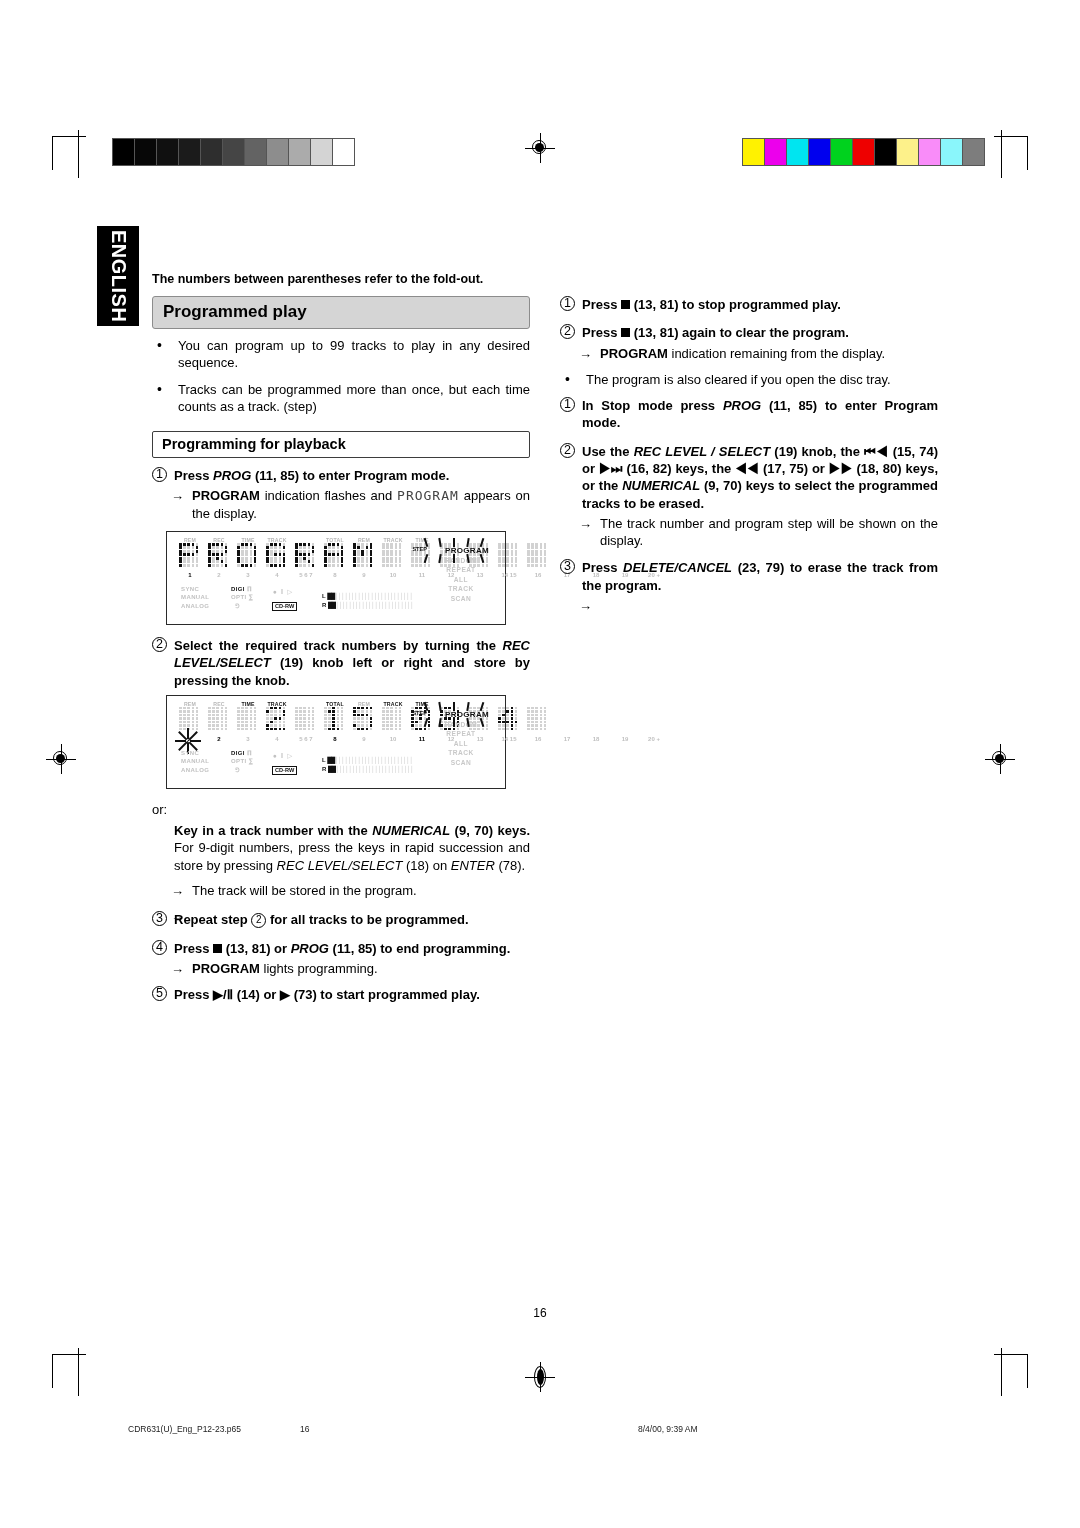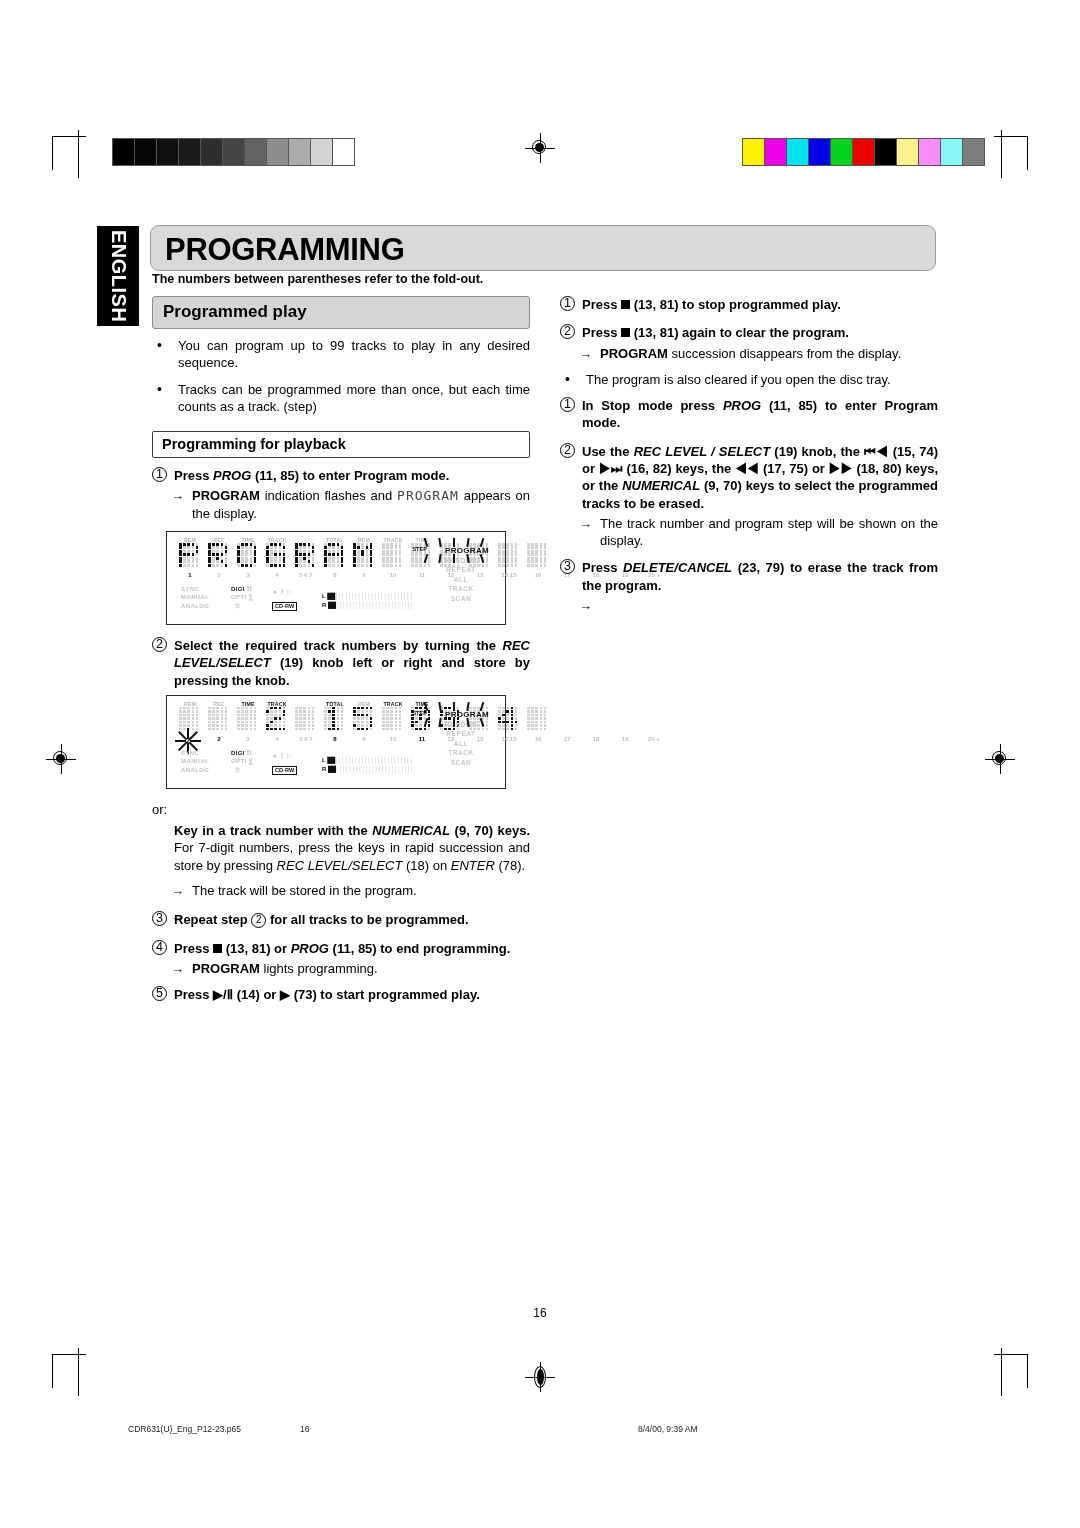--- a/index.html
+++ b/index.html
@@ -169,23 +169,20 @@
   <div class="crop v" style="left:52px;top:1354px;height:34px;"></div>
   <div class="crop v" style="left:78px;top:1348px;height:48px;"></div>
   <div class="crop h" style="left:994px;top:1354px;width:34px;"></div>
   <div class="crop v" style="left:1027px;top:1354px;height:34px;"></div>
   <div class="crop v" style="left:1001px;top:1348px;height:48px;"></div>
 
   <div class="lang-tab">
     <span>ENGLISH</span>
   </div>
 
-  <div class="chapter">
-    <h1>PROGRAMMING</h1>
-  </div>
   <div class="note">The numbers between parentheses refer to the fold-out.</div>
 
   <div class="col col-left">
 
     <div class="sec-grey">Programmed play</div>
 
     <p class="bul"><span class="dot">•</span><span>You can program up to 99 tracks to play in any desired sequence.</span></p>
     <p class="bul"><span class="dot">•</span><span>Tracks can be programmed more than once, but each time counts as a track. (step)</span></p>
 
     <div class="sec-plain" style="margin-top:16px;">Programming for playback</div>
@@ -1309,21 +1306,21 @@
           <i style="left: 48px; top: 2px; transform: rotate(9deg);"></i>
           <i style="left: 48px; top: 18px; transform: rotate(-9deg);"></i>
           <i style="left: 62px; top: 2px; transform: rotate(18deg);"></i>
           <i style="left: 62px; top: 18px; transform: rotate(-18deg);"></i>
         </div>
     </div>
 
     <p class="plain" style="margin-left:0;">or:</p>
 
     <p class="num" style="padding-left:22px;">
-      <span>Key in a track number with the </span><i class="it">NUMERICAL</i><span> (9, 70) keys.</span><span class="nb"> For 7-digit numbers, press the keys in rapid succession and store by pressing </span><i class="itn">REC LEVEL/SELECT</i><span class="nb"> (18) on </span><i class="itn">ENTER</i><span class="nb"> (78).</span>
+      <span>Key in a track number with the </span><i class="it">NUMERICAL</i><span> (9, 70) keys.</span><span class="nb"> For 9-digit numbers, press the keys in rapid succession and store by pressing </span><i class="itn">REC LEVEL/SELECT</i><span class="nb"> (18) on </span><i class="itn">ENTER</i><span class="nb"> (78).</span>
     </p>
     <p class="arr" style="margin-top:8px;"><span class="ax">→</span><span>The track will be stored in the program.</span></p>
     <p class="arr"><span class="ax">→</span></p>
 
     <p class="num" style="margin-top:12px;">
       <span class="cn circ">3</span>
       <span>Repeat step </span><span class="circ" style="font-weight:normal;">2</span><span> for all tracks to be programmed.</span>
     </p>
 
     <p class="num" style="margin-top:11px;">
@@ -1343,21 +1340,21 @@
 
     <p class="num">
       <span class="cn circ">1</span>
       <span>Press </span><span class="sq"></span><span> (13, 81) to stop programmed play.</span>
     </p>
 
     <p class="num" style="margin-top:11px;">
       <span class="cn circ">2</span>
       <span>Press </span><span class="sq"></span><span> (13, 81) again to clear the program.</span>
     </p>
-    <p class="arr"><span class="ax">→</span><b class="bd">PROGRAM</b><span> succession disappears from the display.</span></p>
+    <p class="arr"><span class="ax">→</span><b class="bd">PROGRAM</b><span> indication remaining from the display.</span></p>
 
     <p class="bul"><span class="dot">•</span><span>The program is also cleared if you open the disc tray.</span></p>
 
 
     <p class="num">
       <span class="cn circ">1</span>
       <span>In Stop mode press </span><i class="it">PROG</i><span> (11, 85) to enter Program mode.</span>
     </p>
 
     <p class="num" style="margin-top:11px;">

